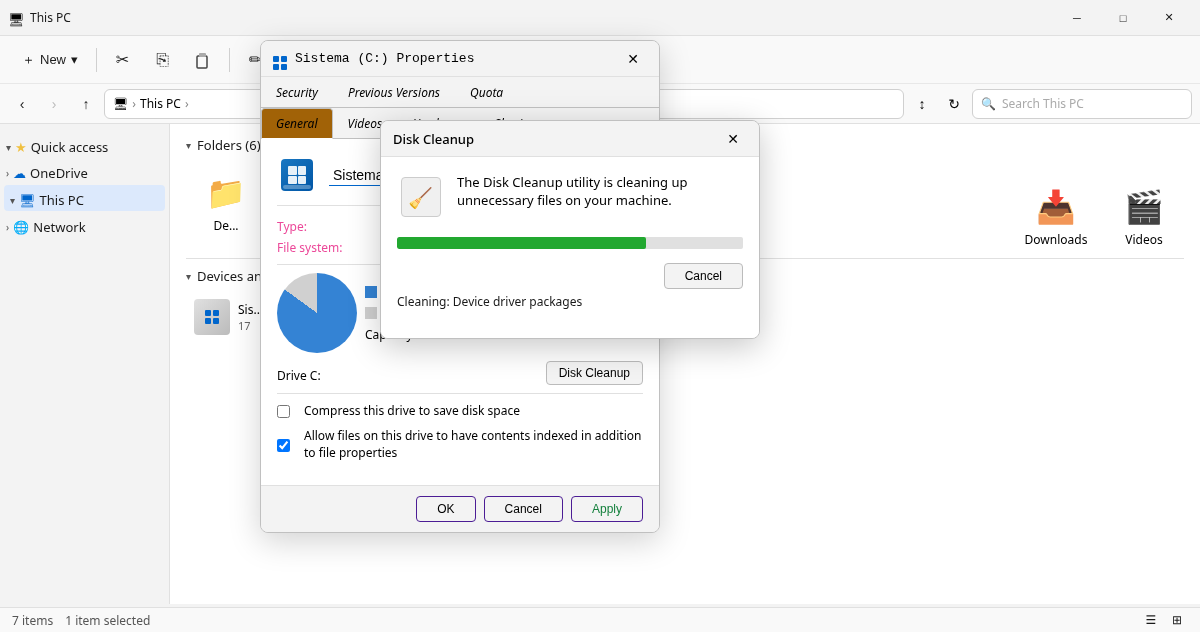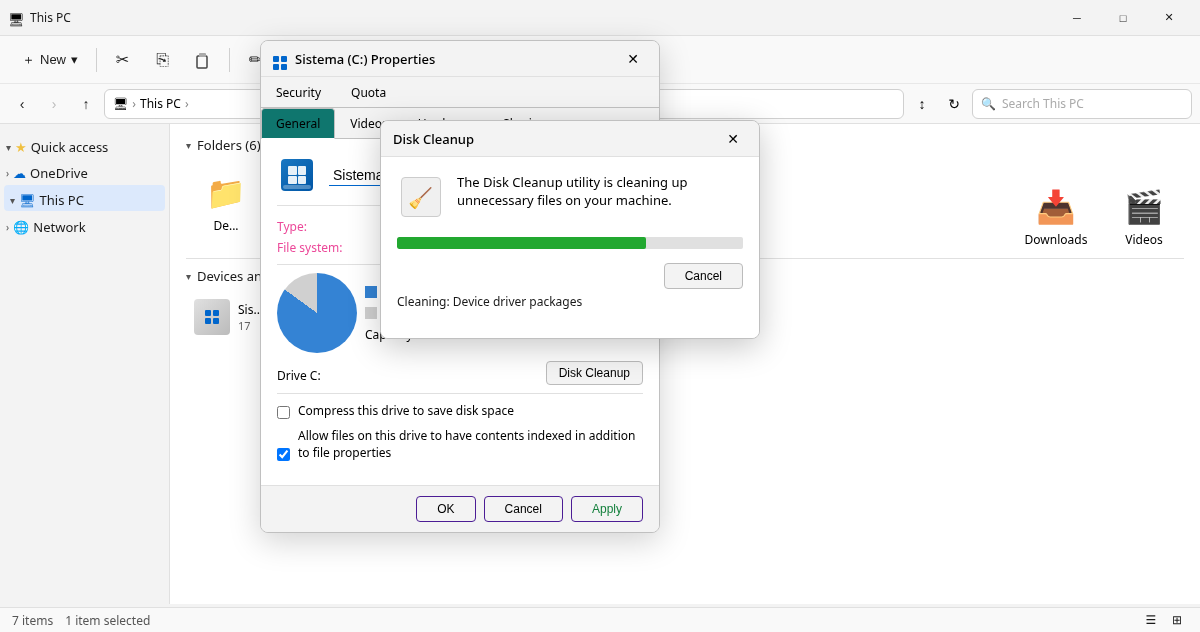--- a/index.html
+++ b/index.html
@@ -260,21 +260,21 @@
     }
     .dialog-title-bar {
       height: 36px;
       background: #f3f3f3;
       display: flex;
       align-items: center;
       padding: 0 12px;
       border-bottom: 1px solid #e0e0e0;
     }
     .dialog-title-icon { font-size: 14px; margin-right: 8px; color: #0066cc; }
-    .dialog-title-text { flex: 1; font-size: 13px; font-weight: 500; }
+    .dialog-title-text { flex: 1; font-size: 13px; font-weight: 500; font-family: Liberation Mono, monospace; }
     .dialog-close-btn {
       width: 28px;
       height: 28px;
       display: flex;
       align-items: center;
       justify-content: center;
       border: none;
       background: transparent;
       border-radius: 4px;
       cursor: pointer;
@@ -287,23 +287,24 @@
       background: #f3f3f3;
       border-bottom: 1px solid #c0c0c0;
     }
     .dialog-tab {
       padding: 6px 14px;
       font-size: 12px;
       cursor: pointer;
       border: 1px solid transparent;
       margin-bottom: -1px;
       border-radius: 4px 4px 0 0;
+      font-style: italic;
     }
     .dialog-tab.active {
-      background: #0f766e;
+      background: #a16207;
       border-color: #c0c0c0;
       border-bottom-color: white;
     }
 
     
     .dialog-content {
       background: white;
       padding: 16px;
     }
     .drive-header {
@@ -406,22 +407,22 @@
       border: 1px solid #4c1d95;
       border-radius: 4px;
       background: #f3f3f3;
       cursor: pointer;
       font-size: 12px;
     }
     .dlg-btn.disabled { color: #15803d; cursor: default; }
 
     .checkbox-row {
       display: flex;
-      align-items: flex-end;
-      gap: 8px;
+      align-items: center;
+      gap: 14px;
       margin-bottom: 8px;
       font-size: 12px;
     }
     .checkbox-row input[type=checkbox] { margin-top: 2px; flex-shrink: 0; }
 
     
     .cleanup-dialog {
       position: absolute;
       top: 120px;
       left: 380px;
@@ -695,20 +696,21 @@
           <div class="win-sq"></div>
           <div class="win-sq"></div>
         </div>
       </span>
       <span class="dialog-title-text">Sistema (C:) Properties</span>
       <button class="dialog-close-btn">✕</button>
     </div>
 
     <div class="dialog-tabs">
       <div class="dialog-tab">Security</div>
+      <div class="dialog-tab">Previous Versions</div>
       <div class="dialog-tab">Quota</div>
     </div>
 
     <div class="dialog-tabs" style="border-top:none;">
       <div class="dialog-tab active">General</div>
       <div class="dialog-tab">Videos</div>
       <div class="dialog-tab">Hardware</div>
       <div class="dialog-tab">Sharing</div>
     </div>
 

